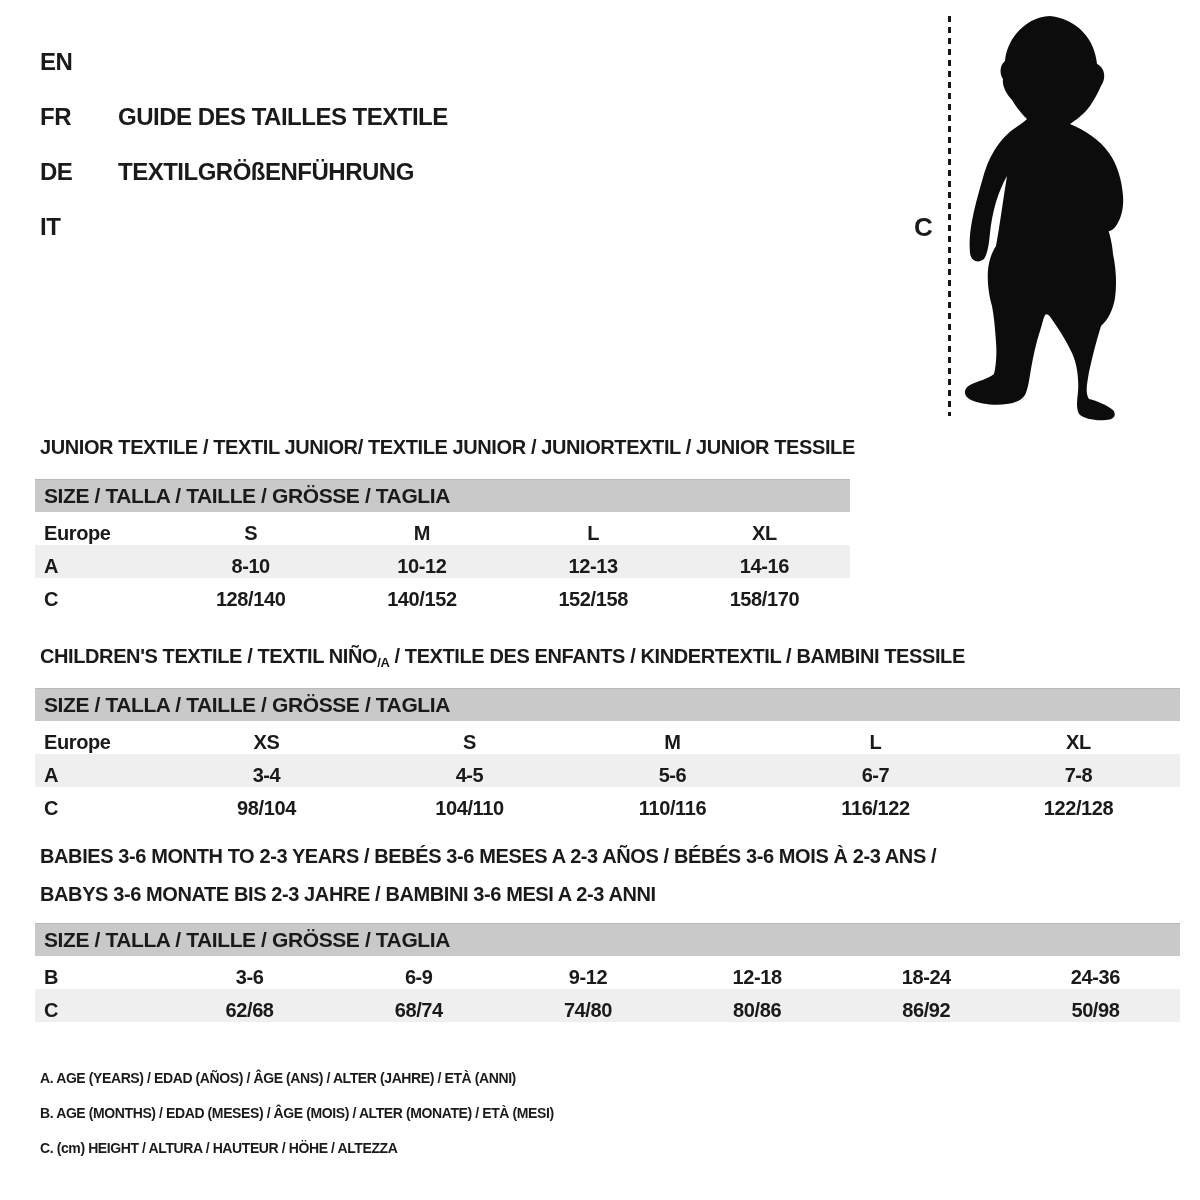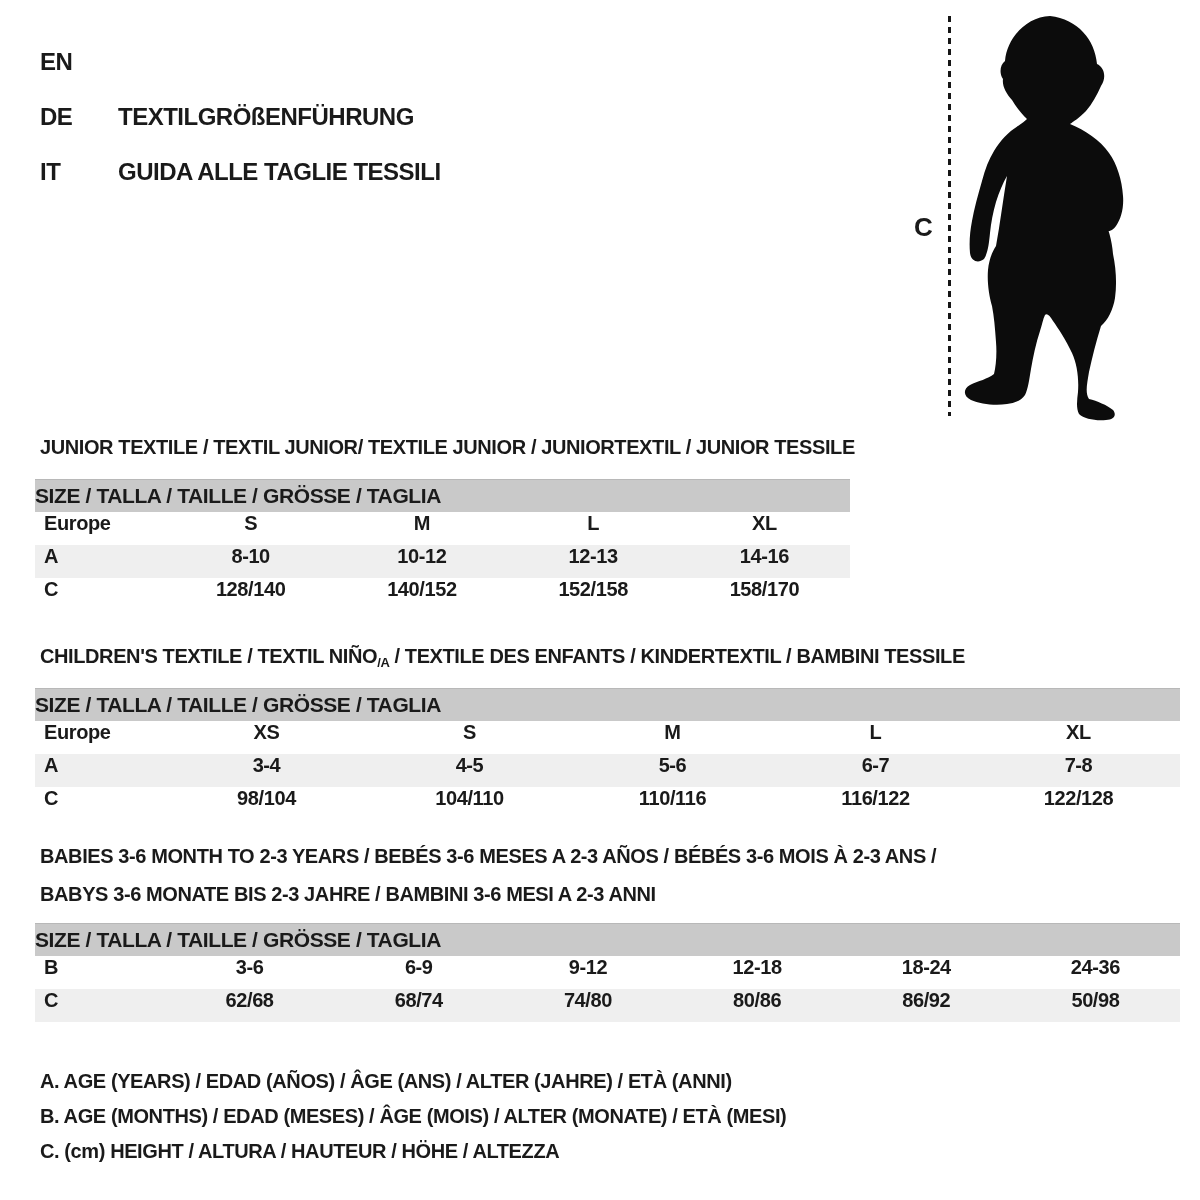--- a/index.html
+++ b/index.html
@@ -31,49 +31,52 @@
   .section-title{
     position:absolute;left:40px;font-size:20px;font-weight:bold;
     letter-spacing:-0.4px;white-space:nowrap;
   }
   .title-sub{font-size:13px;vertical-align:-4px;font-weight:bold;}
 
   
   .size-table{position:absolute;left:35px;}
   .st-header{
     background:#c9c9c9;height:33px;display:flex;align-items:center;
-    font-size:21px;font-weight:bold;letter-spacing:-0.4px;
+    padding-left:9px;font-size:21px;font-weight:bold;letter-spacing:-0.4px;
     border-top:1px solid #b8b8b8;box-sizing:border-box;
   }
-  .st-row{display:flex;height:33px;align-items:flex-start;
+  .st-row{display:flex;height:33px;align-items:flex-end;
     font-size:20px;font-weight:bold;letter-spacing:-0.4px;}
   .st-row.shaded{background:#efefef;}
   .st-label{width:130px;padding-left:9px;box-sizing:border-box;}
   .st-cell{flex:1;text-align:center;}
 
   
   .legend-line{
-    position:absolute;left:40px;font-size:20px;font-weight:bold;
+    position:absolute;left:40px;font-size:14px;font-weight:bold;
     letter-spacing:-0.4px;white-space:nowrap;
   }
 </style>
 </head>
 <body>
 
 <div class="lang-block">
   <div class="lang-row">
     <span class="lang-code">EN</span>
   </div>
   <div class="lang-row">
+    <span class="lang-code">FR</span>
+    <span class="lang-label">GUIDE DES TAILLES TEXTILE</span>
+  </div>
+  <div class="lang-row">
     <span class="lang-code">DE</span>
     <span class="lang-label">TEXTILGRÖßENFÜHRUNG</span>
   </div>
   <div class="lang-row">
     <span class="lang-code">IT</span>
-    <span class="lang-label">GUIDA ALLE TAGLIE TESSILI</span>
   </div>
 </div>
 
 <div class="measure-line"></div>
 <div class="measure-label">C</div>
 <svg class="toddler" width="190" height="410" viewBox="0 0 190 410" aria-hidden="true">
   <path fill="#0c0c0c" d="
     M100,4
     C128,7 145,28 147,52
     C154,55 157,65 151,74

